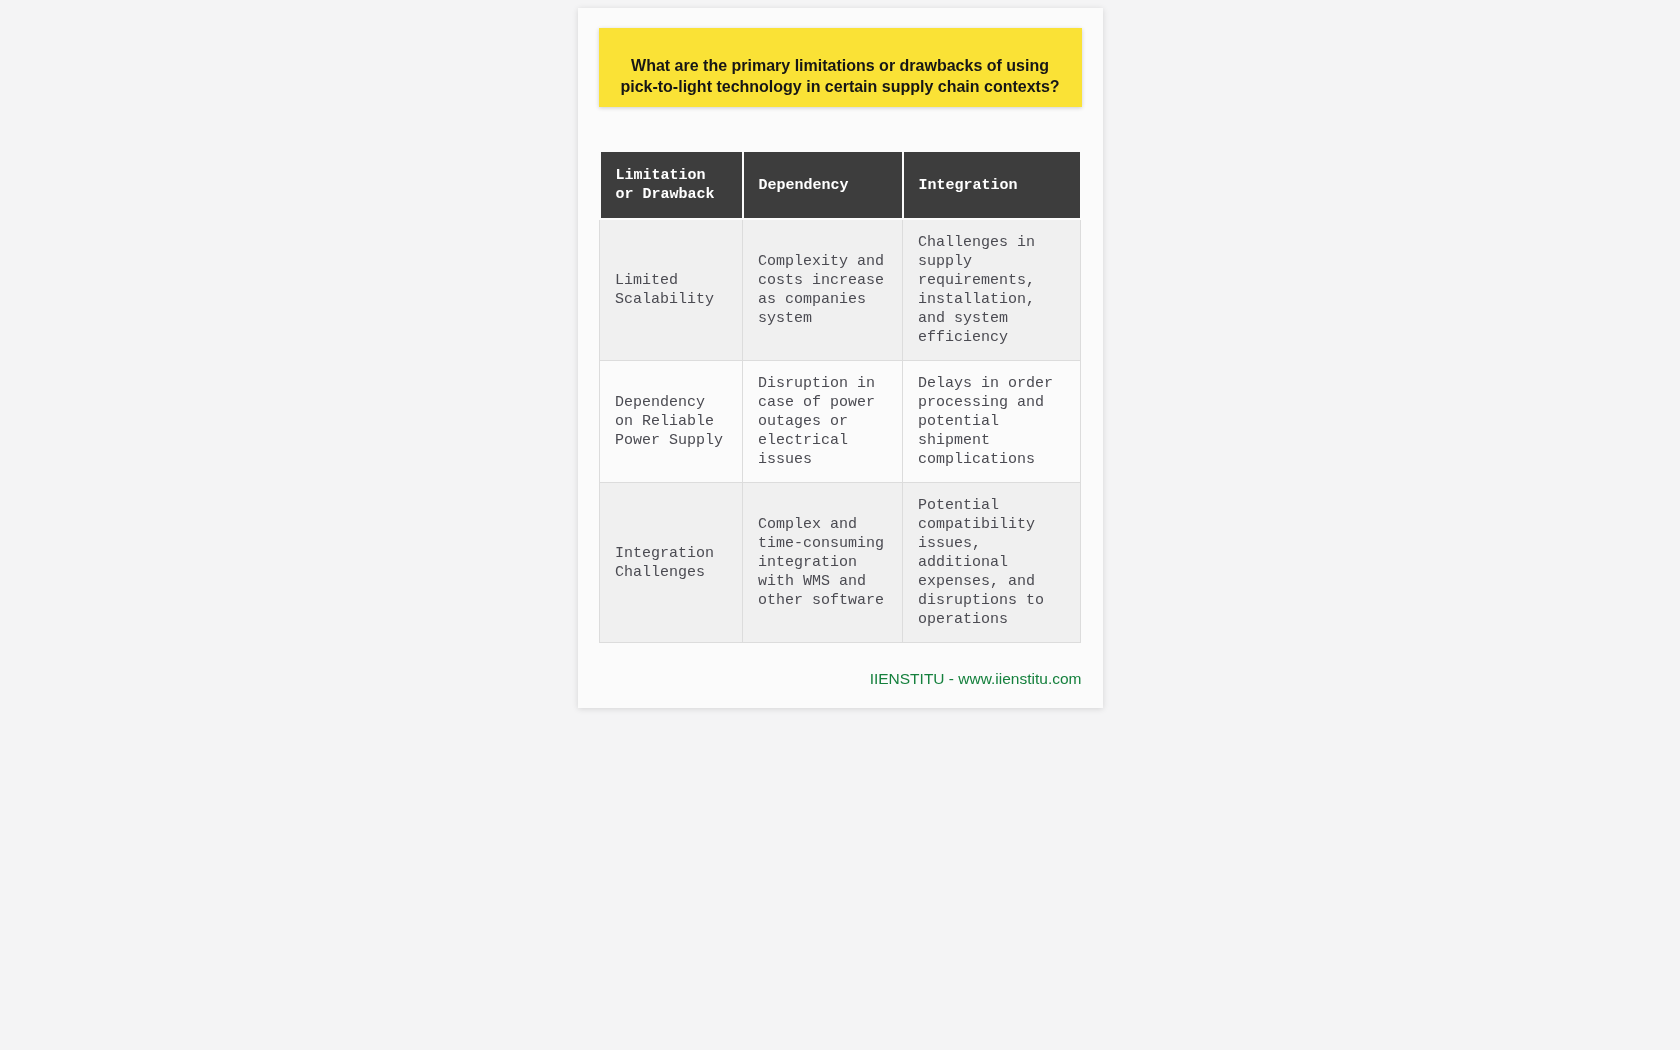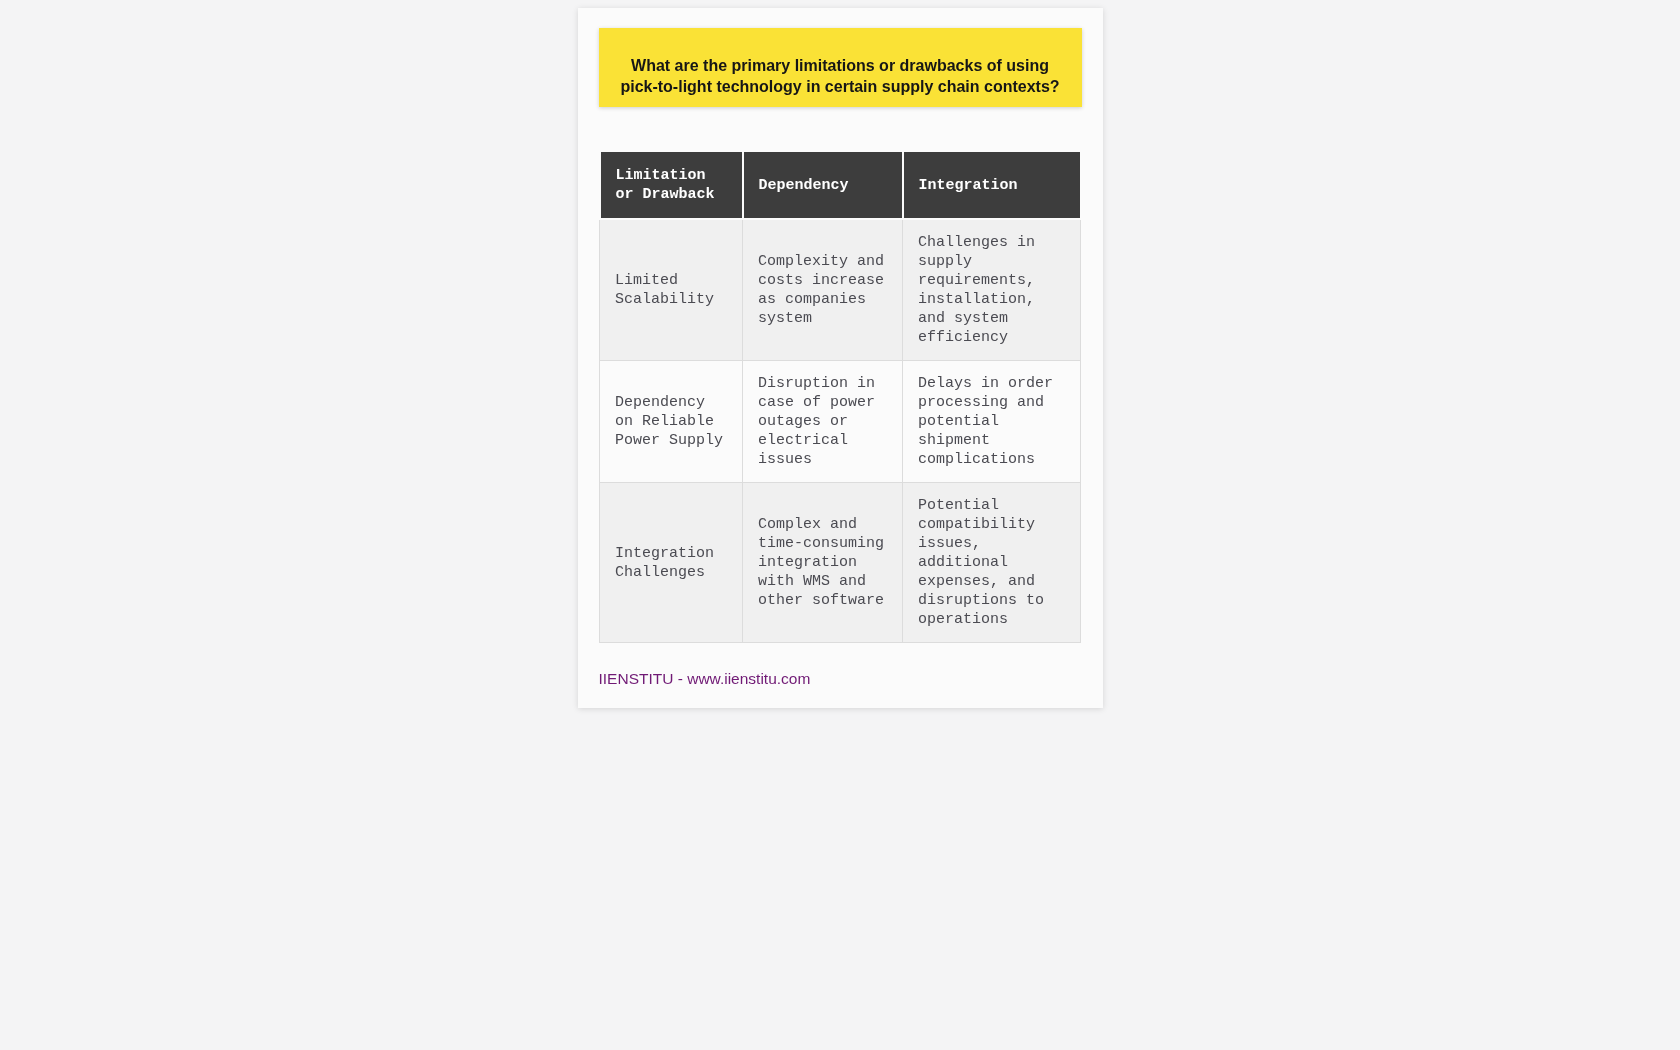--- a/index.html
+++ b/index.html
@@ -51,24 +51,24 @@
     color: #4b4b52;
     text-align: left;
     vertical-align: middle;
     padding: 13px 15px;
     border: 1px solid #dcdcdc;
     background: transparent;
   }
   table.limits tbody tr:nth-child(odd) td { background: #f0f0f0; }
   .footer {
     margin-top: 26px;
-    text-align: left;
+    text-align: right;
     font-size: 15.5px;
     line-height: 19px;
-    color: #701a75;
+    color: #15803d;
   }
 </style>
 </head>
 <body>
 
 <div class="card">
 
   <div class="question-box">What are the primary limitations or drawbacks of using pick-to-light technology in certain supply chain contexts?</div>
 
   <table class="limits">

